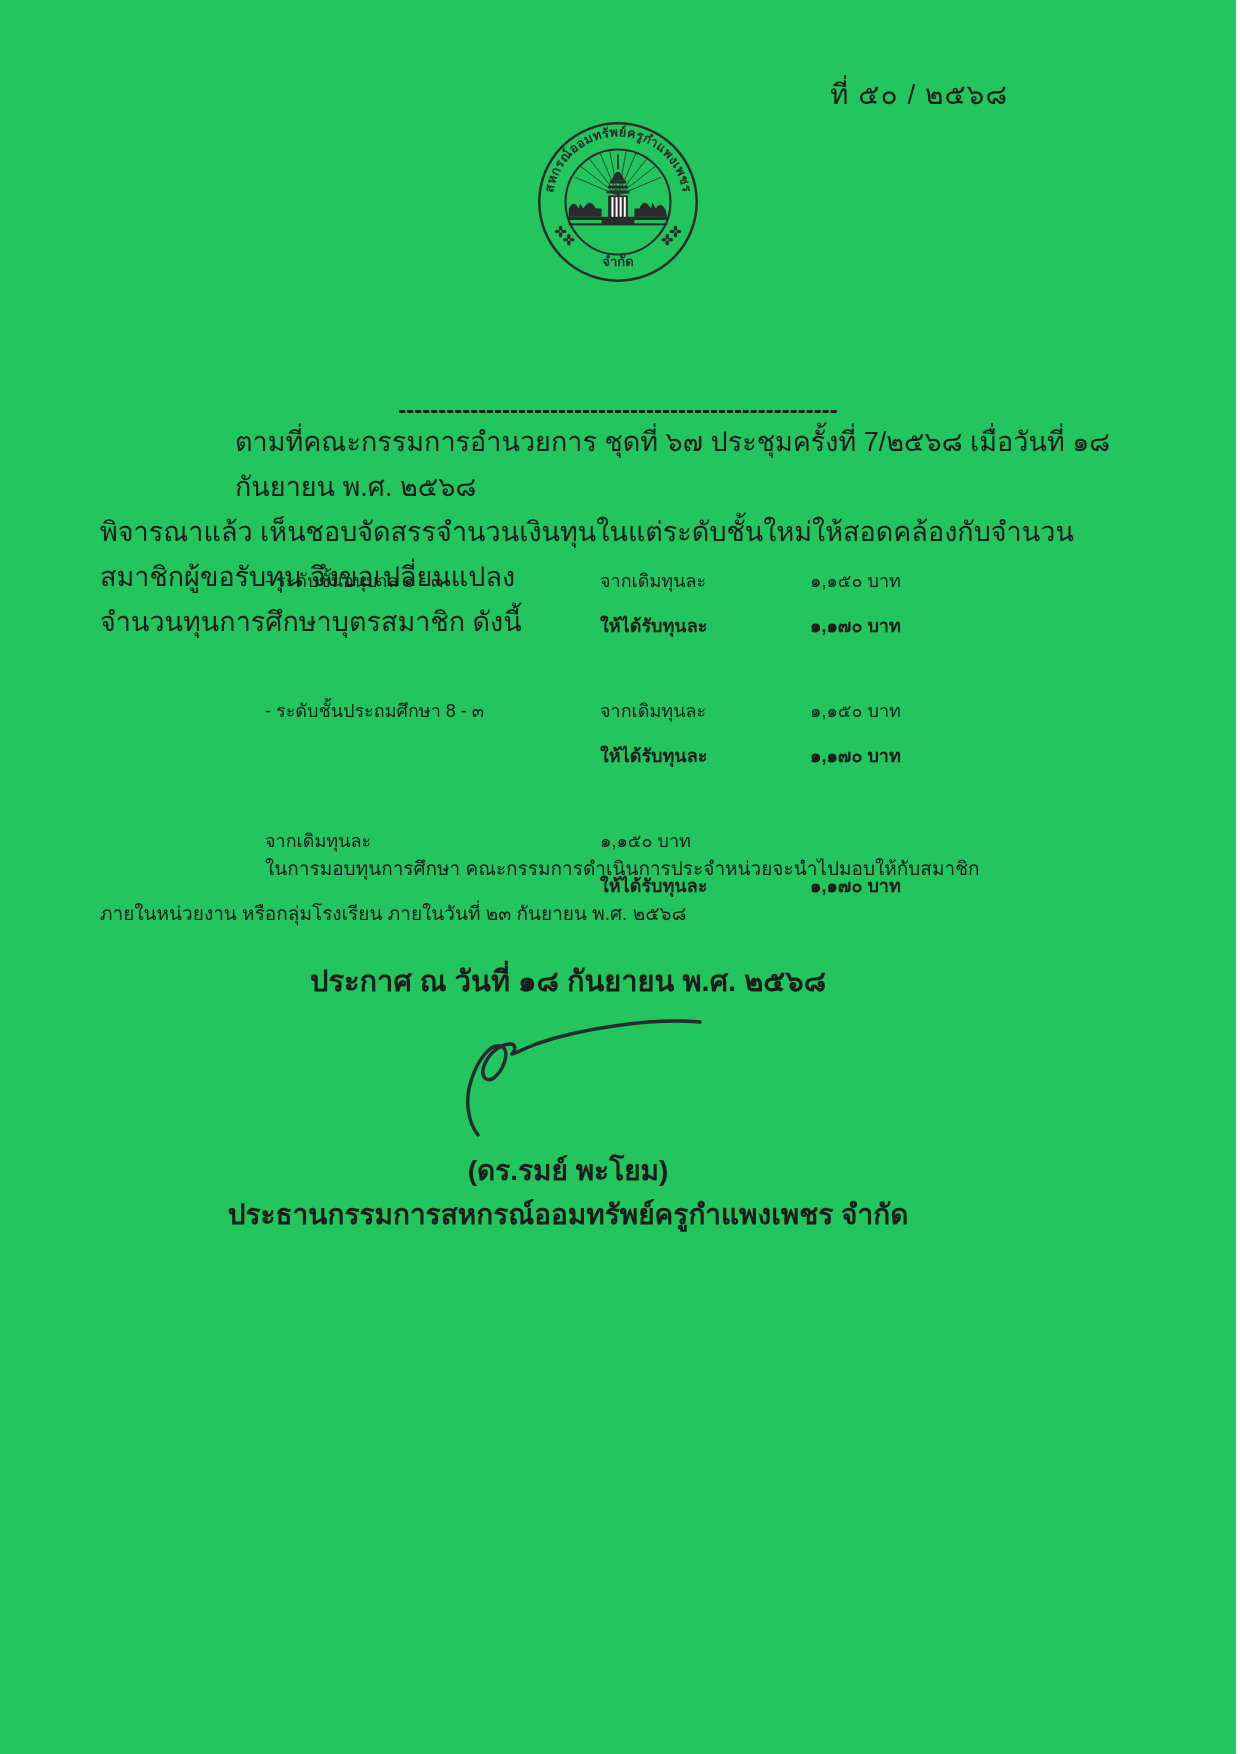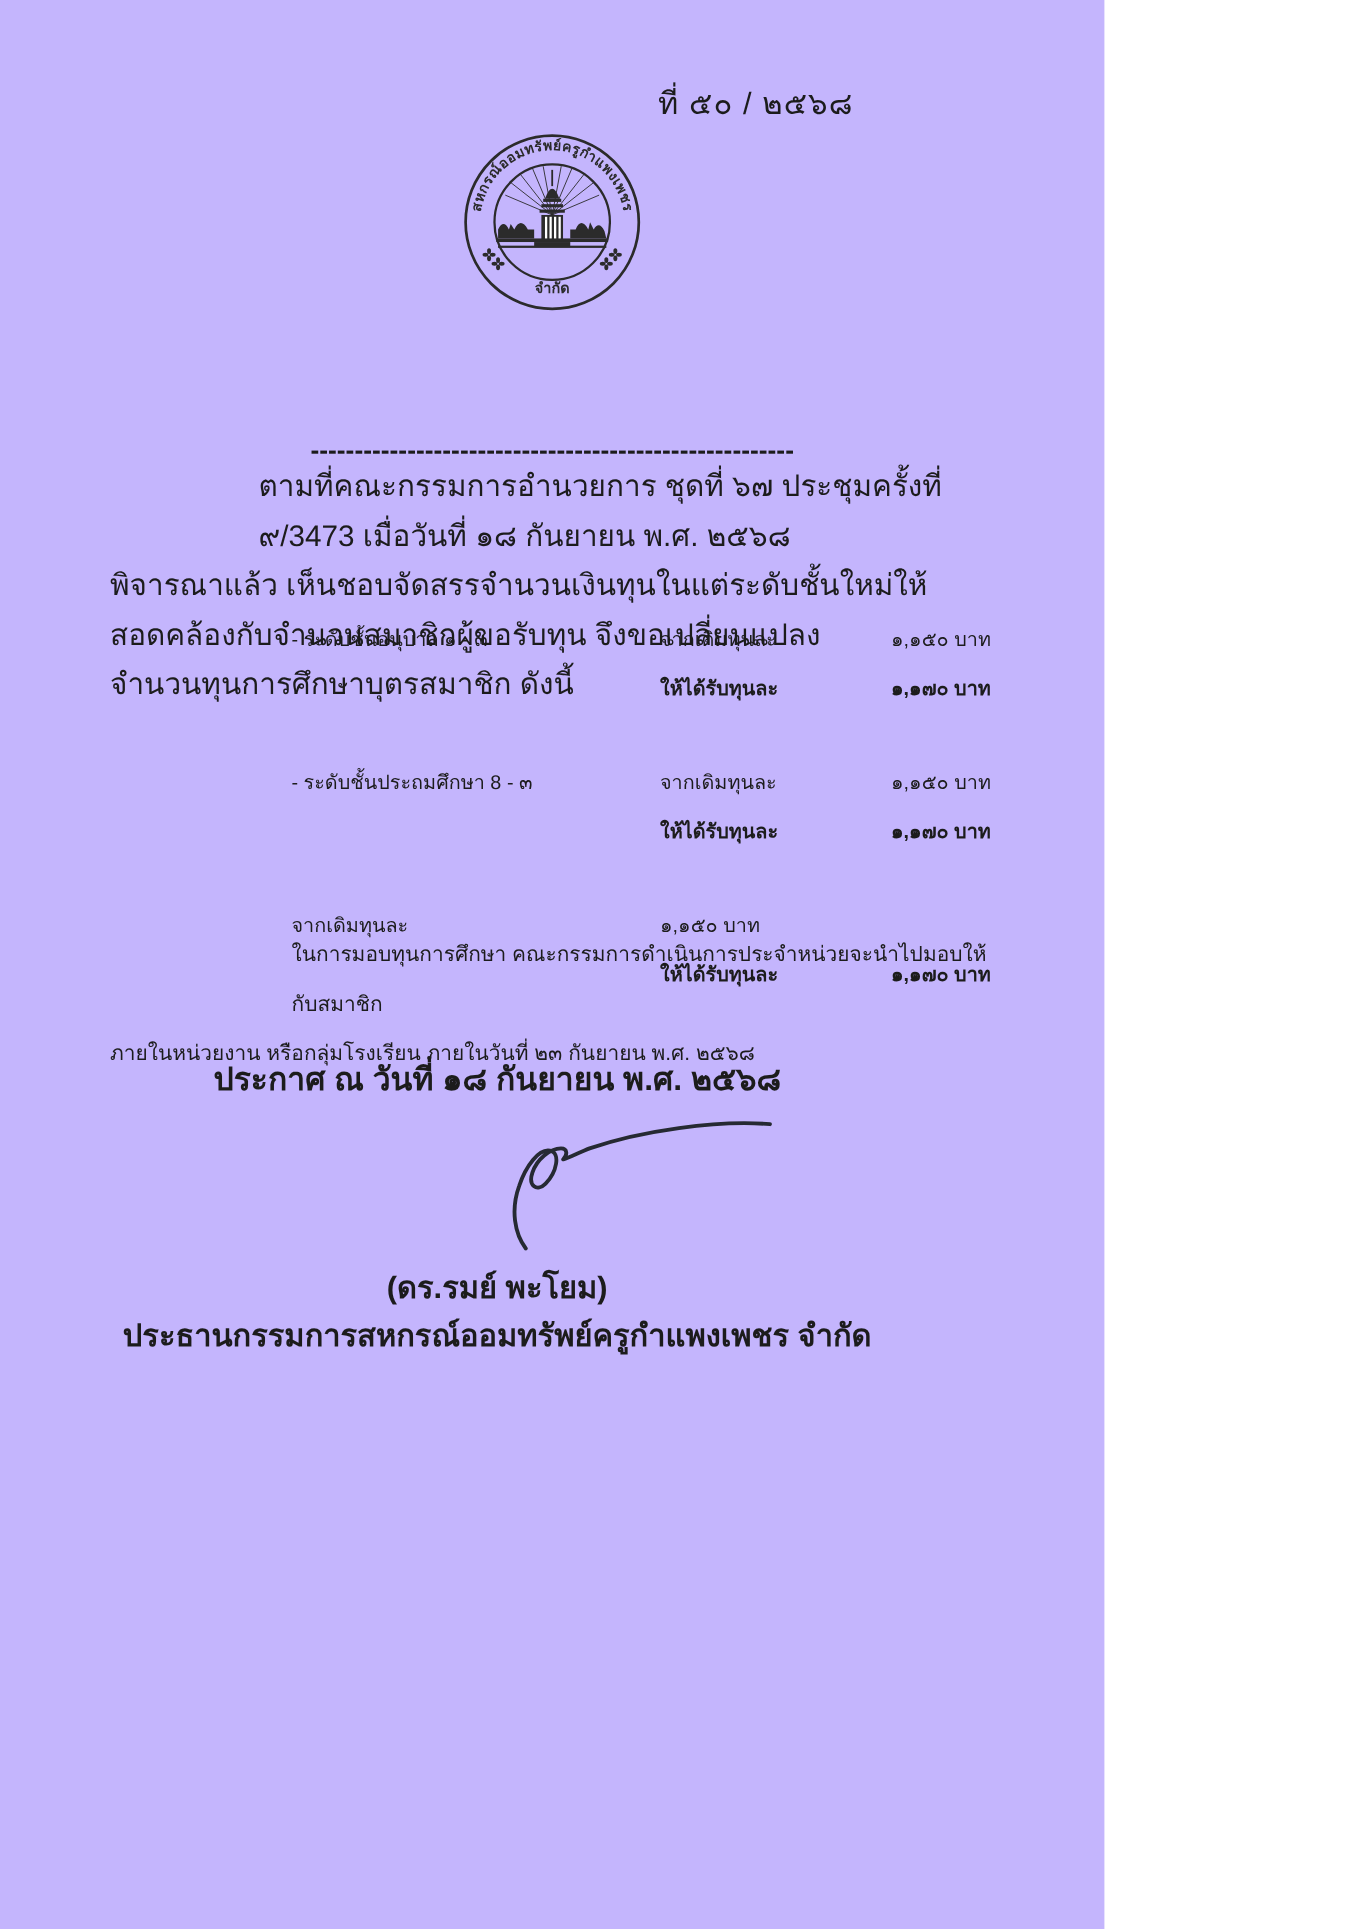--- a/index.html
+++ b/index.html
@@ -1,22 +1,22 @@
 <!DOCTYPE html>
 <html lang="th"><head>
 <meta charset="utf-8">
 <style>
   * { margin: 0; padding: 0; box-sizing: border-box; }
   html, body { background: #ffffff; }
   body { font-family: "Liberation Sans", "DejaVu Sans", sans-serif; color: #1c1c1c; }
   .page {
     position: relative;
-    width: 1004px;
+    width: 1236px;
     height: 1754px;
-    background: #c4b5fd;
+    background: #22c55e;
     overflow: hidden;
   }
   .doc-number {
     position: absolute;
     top: 72px;
     right: 228px;
     font-size: 28px;
     letter-spacing: 1px;
     white-space: nowrap;
   }
@@ -204,21 +204,21 @@
         </g>
       </g>
       <text x="100" y="178" text-anchor="middle" font-size="16" font-weight="bold" fill="#2b2b2b">จำกัด</text>
     </svg>
   </div>
 
 
   <div class="divider">-------------------------------------------------------</div>
 
   <div class="para1">
-    <div class="line-indent">ตามที่คณะกรรมการอำนวยการ ชุดที่ ๖๗ ประชุมครั้งที่ ๙/3473 เมื่อวันที่ ๑๘ กันยายน พ.ศ. ๒๕๖๘</div>
+    <div class="line-indent">ตามที่คณะกรรมการอำนวยการ ชุดที่ ๖๗ ประชุมครั้งที่ 7/๒๕๖๘ เมื่อวันที่ ๑๘ กันยายน พ.ศ. ๒๕๖๘</div>
     <div>พิจารณาแล้ว เห็นชอบจัดสรรจำนวนเงินทุนในแต่ระดับชั้นใหม่ให้สอดคล้องกับจำนวนสมาชิกผู้ขอรับทุน จึงขอเปลี่ยนแปลง</div>
     <div>จำนวนทุนการศึกษาบุตรสมาชิก ดังนี้</div>
   </div>
 
   <div class="fund-list">
 
     <div class="fund-item">
       <div class="fund-row">
         <span class="cell">- ระดับชั้นอนุบาล ๑ - ๓</span>
         <span class="cell">จากเดิมทุนละ</span>

